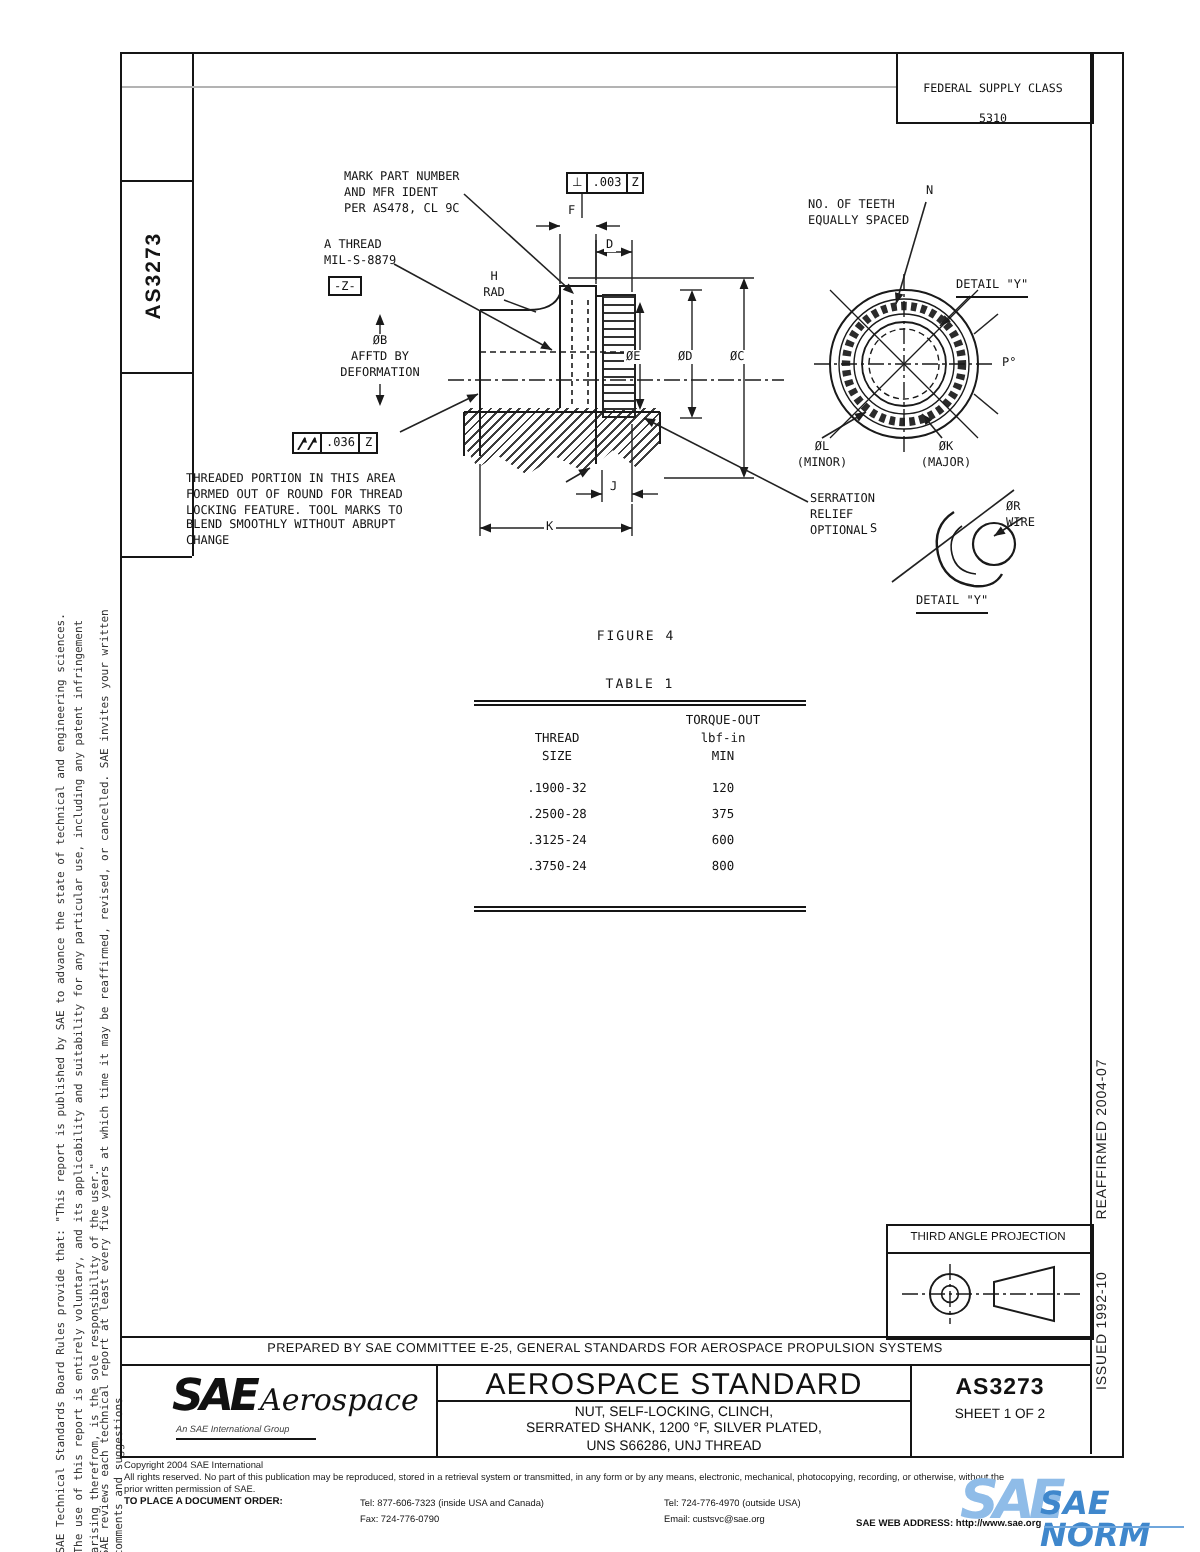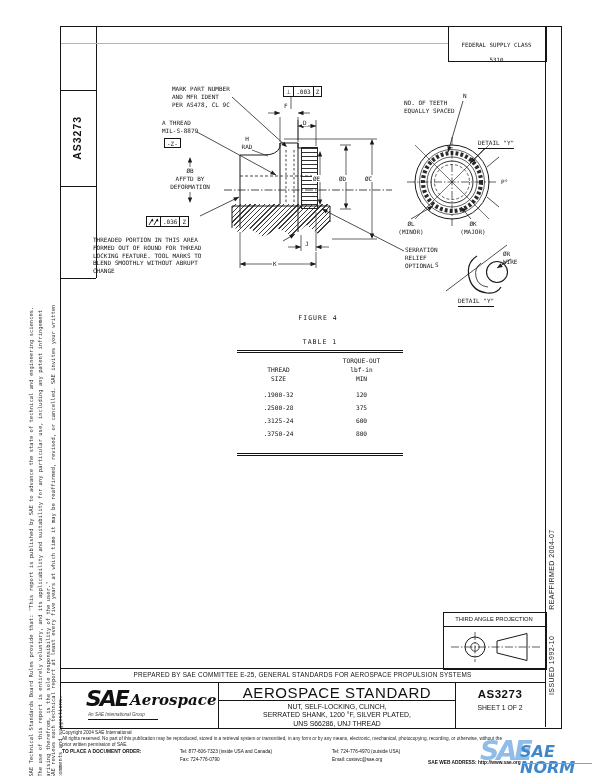--- a/index.html
+++ b/index.html
@@ -301,21 +301,21 @@
 
   <div class="bd" style="left:60px;top:668px;width:485px;border-top-width:1.4px;"></div>
   <div class="tb-text c" style="left:60px;top:670.5px;width:485px;text-align:center;font-size:6.4px;letter-spacing:0.2px;">PREPARED BY SAE COMMITTEE E-25, GENERAL STANDARDS FOR AEROSPACE PROPULSION SYSTEMS</div>
   <div class="bd" style="left:60px;top:681.5px;width:485px;border-top-width:1.4px;"></div>
   <div class="bd" style="left:218px;top:682px;height:46px;border-left-width:1.2px;"></div>
   <div class="bd" style="left:455px;top:682px;height:46px;border-left-width:1.2px;"></div>
   <div class="bd" style="left:219px;top:699.5px;width:236px;border-top-width:1.2px;"></div>
 
   <div style="position:absolute;left:86px;top:686px;width:130px;height:38px;">
     <span class="tb-text" style="left:0;top:0;font-size:22px;font-weight:900;font-style:italic;letter-spacing:-2px;font-family:'DejaVu Sans',sans-serif;">SAE</span>
-    <span class="tb-text" style="left:44px;top:5px;font-size:15px;font-style:italic;font-family:'DejaVu Serif','Liberation Serif',serif;font-weight:bold;">Aerospace</span>
+    <span class="tb-text" style="left:44px;top:5px;font-size:15px;font-style:italic;font-family:'DejaVu Serif','Liberation Serif',serif;">Aerospace</span>
     <span class="tb-text" style="left:2px;top:26px;font-size:4.6px;font-style:italic;color:#444;">An SAE International Group</span>
     <span class="bd" style="left:2px;top:33px;width:70px;border-top-width:0.8px;"></span>
   </div>
 
   <div class="tb-text c" style="left:219px;top:684px;width:236px;text-align:center;font-size:15px;font-weight:normal;letter-spacing:0.6px;">AEROSPACE STANDARD</div>
   <div class="tb-text c" style="left:219px;top:702.5px;width:236px;text-align:center;font-size:6.9px;line-height:1.3;white-space:pre-line;">NUT, SELF-LOCKING, CLINCH,
 SERRATED SHANK, 1200 °F, SILVER PLATED,
 UNS S66286, UNJ THREAD</div>
 
   <div class="tb-text c" style="left:455px;top:688px;width:90px;text-align:center;font-size:11.5px;font-weight:bold;letter-spacing:0.5px;">AS3273</div>

